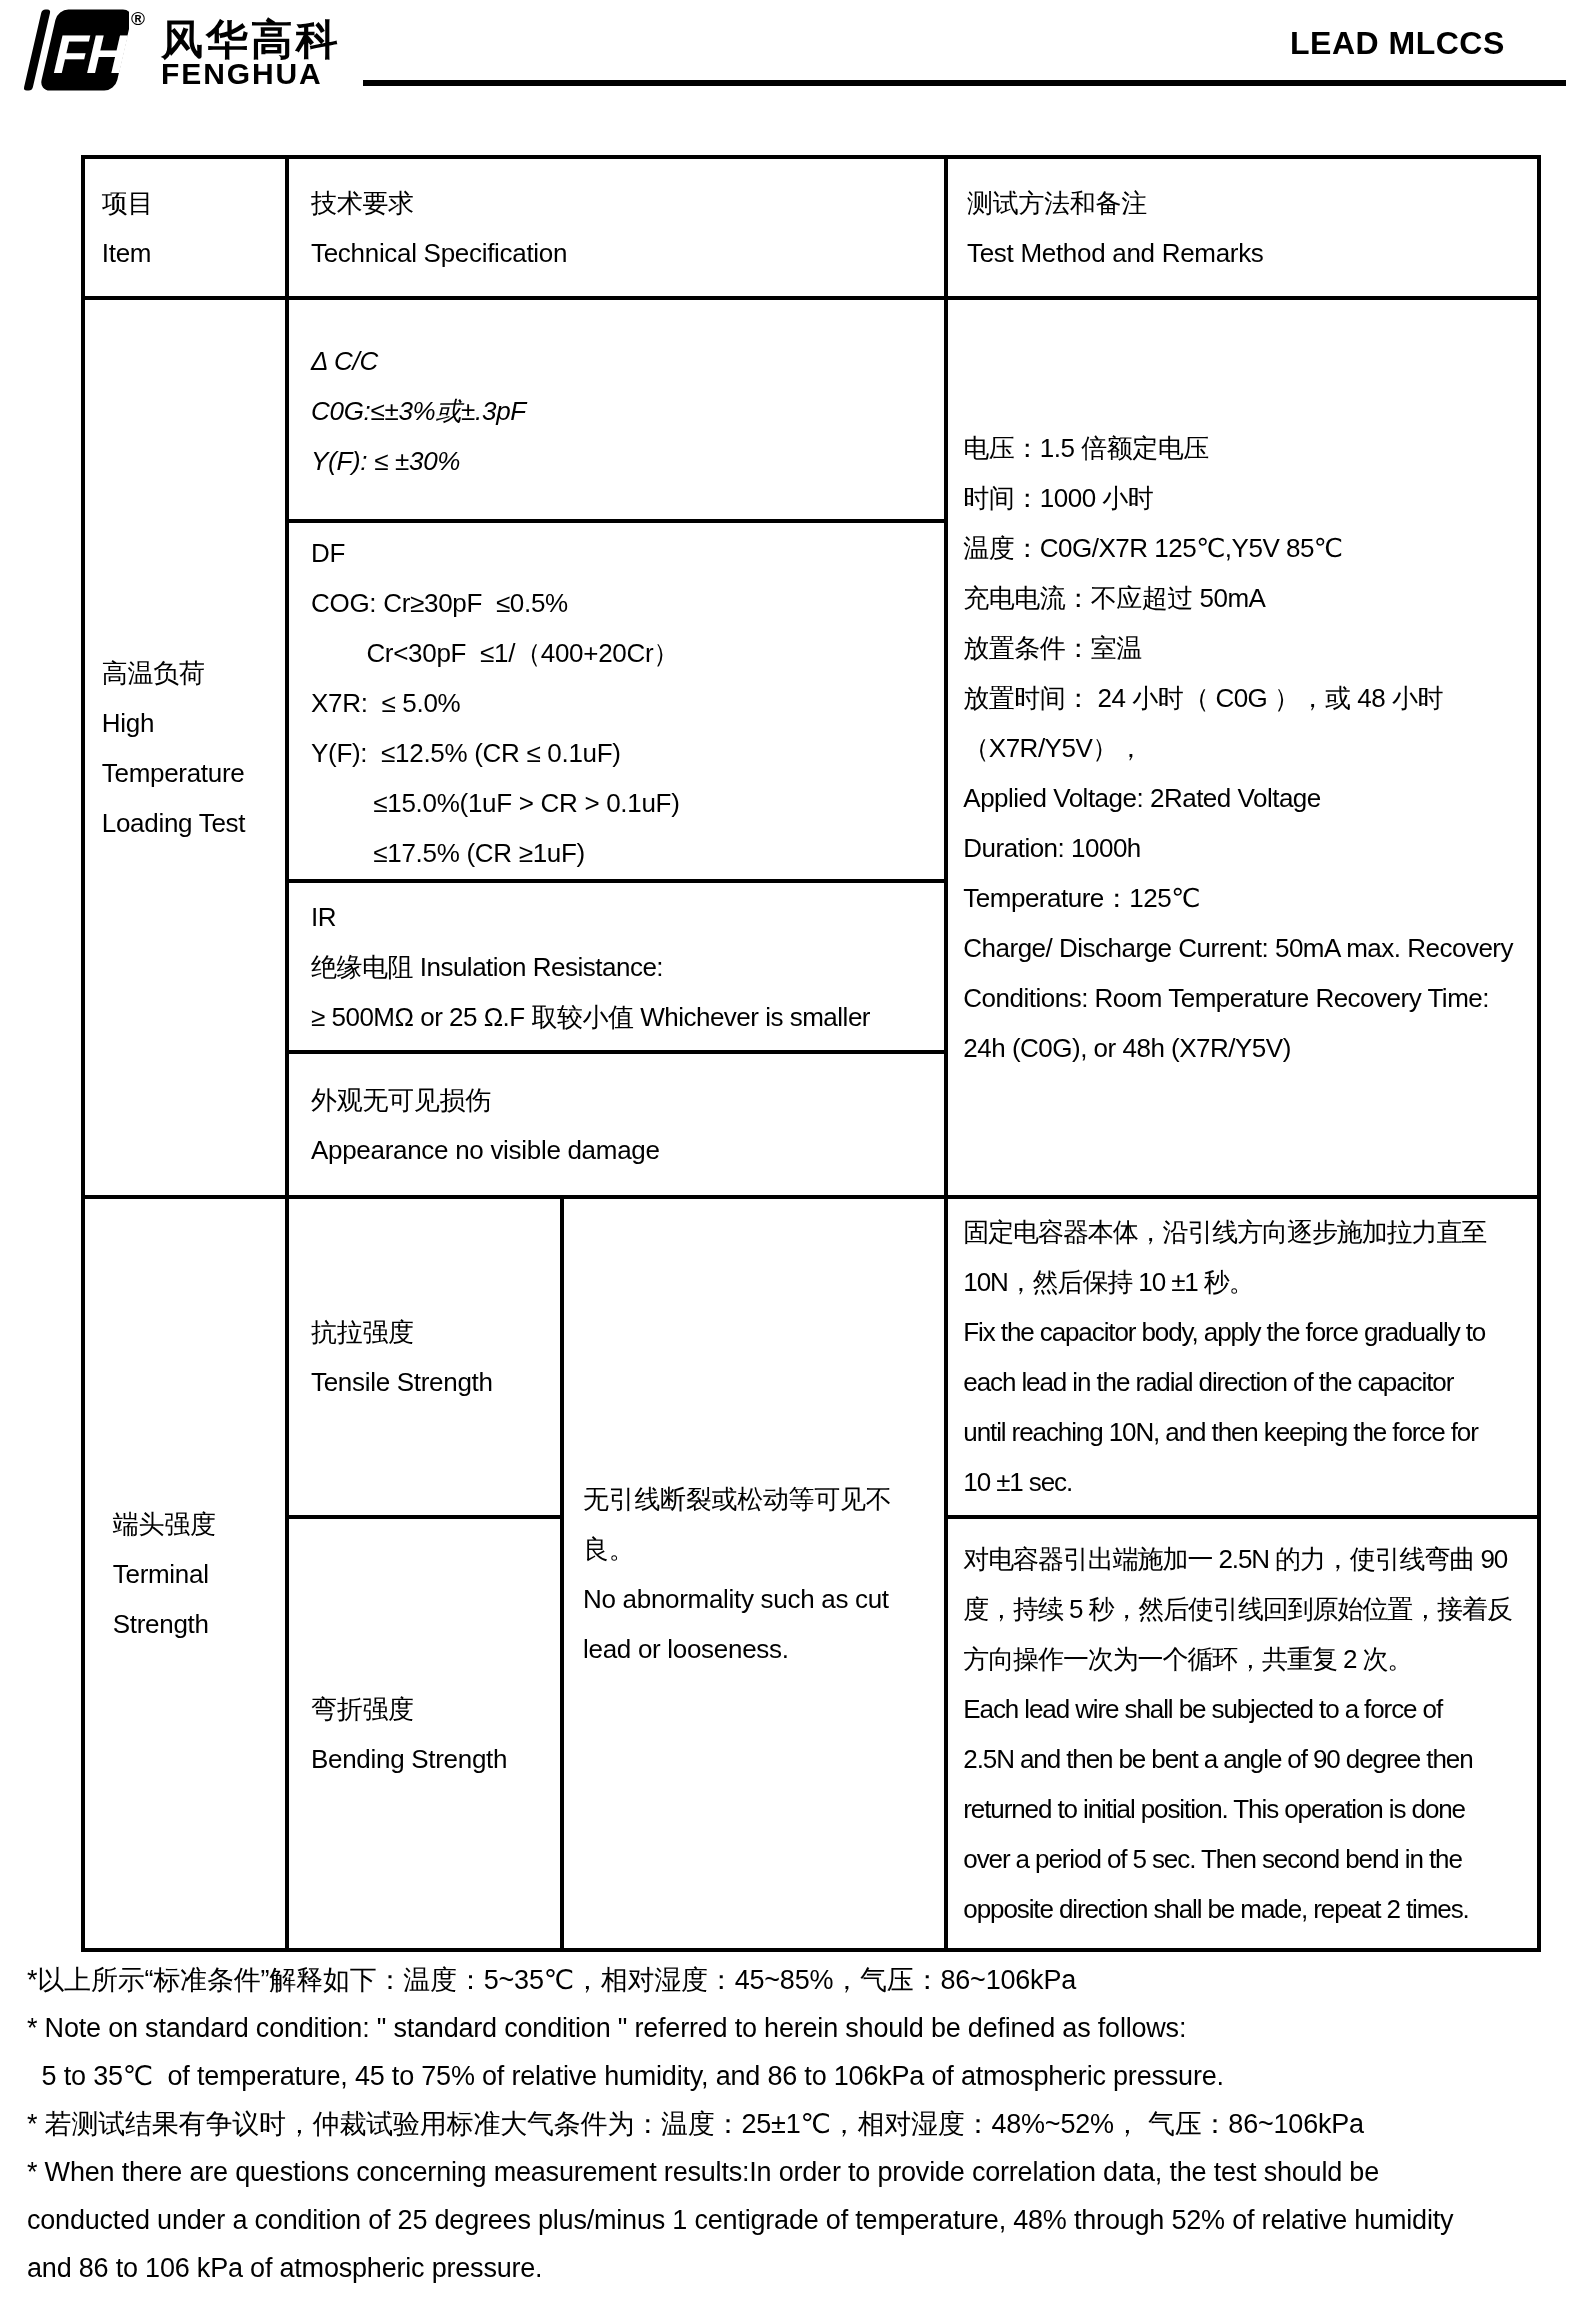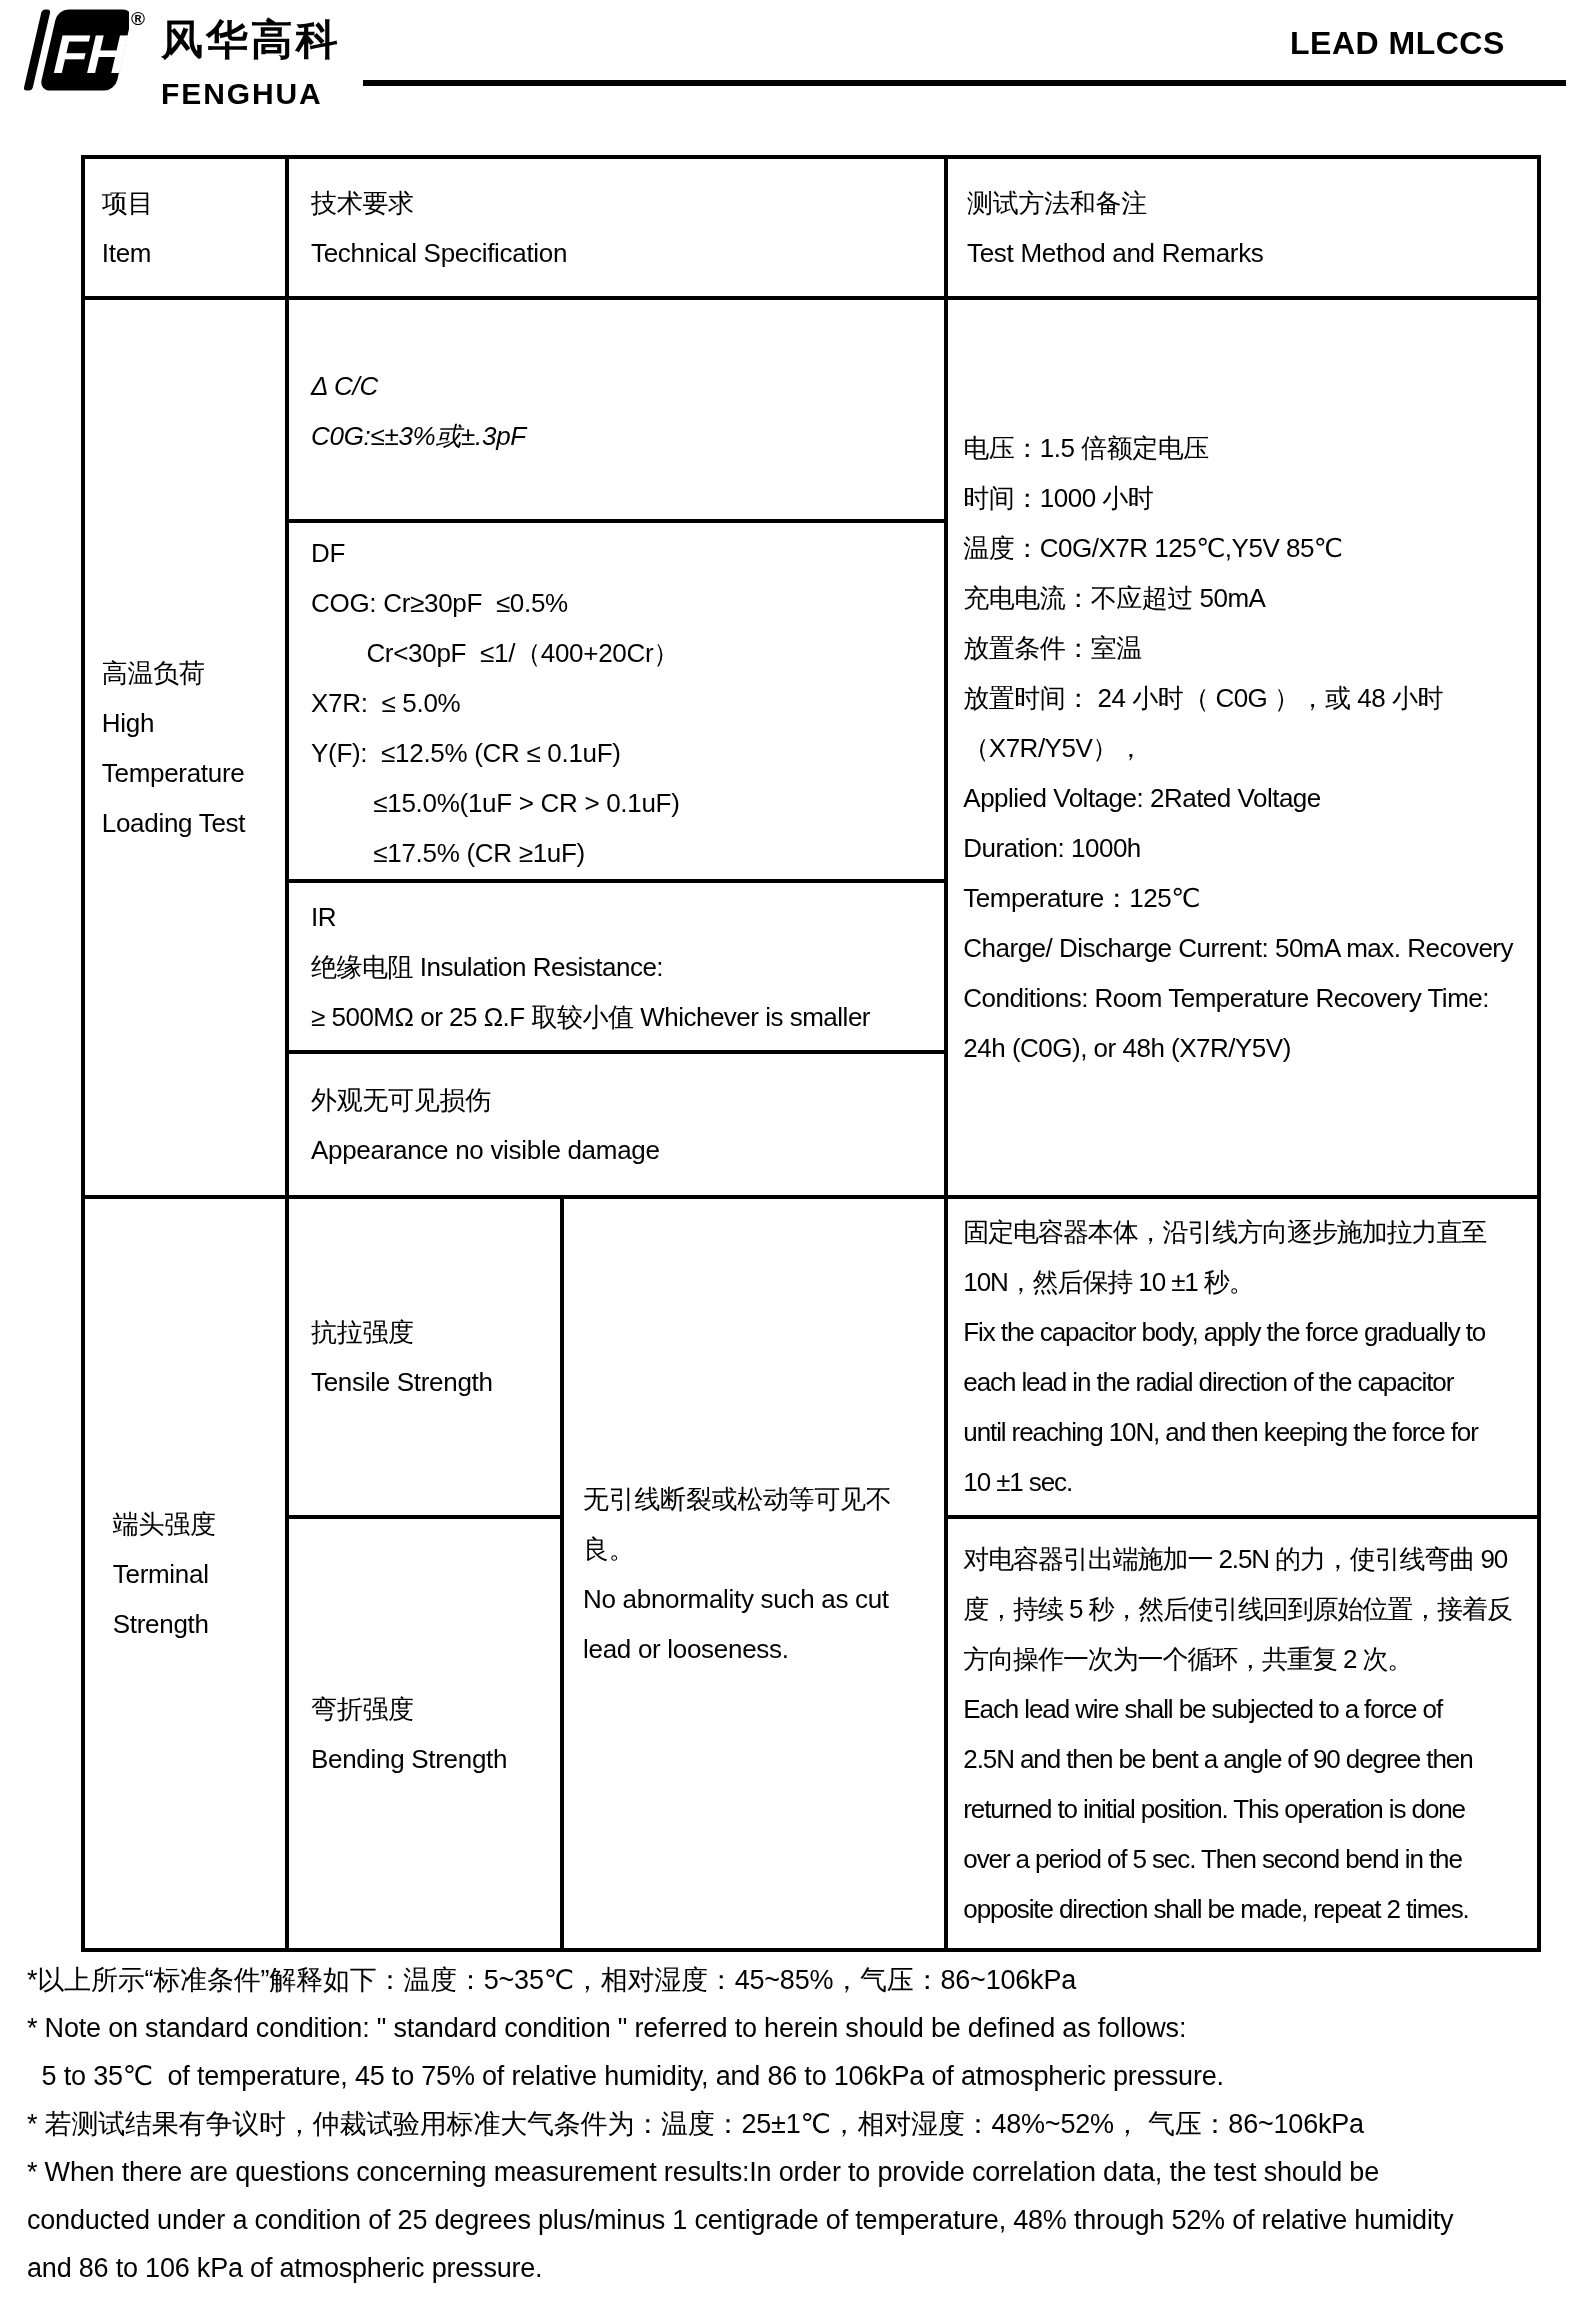--- a/index.html
+++ b/index.html
@@ -4,21 +4,21 @@
 <style>
   html,body{margin:0;padding:0;background:#fff;}
   body{width:1593px;height:2305px;position:relative;overflow:hidden;
        font-family:"Liberation Sans","DejaVu Sans",sans-serif;color:#000;}
   #page{position:absolute;left:0;top:0;width:1593px;height:2305px;background:#fff;}
 
   
   .logo-svg{position:absolute;left:11.5px;top:5.7px;width:117px;height:88px;}
   .reg{position:absolute;left:131px;top:7.6px;font-size:19px;font-weight:bold;}
   .logo-cn{position:absolute;left:161px;top:11.5px;font-size:42px;font-weight:bold;letter-spacing:2.9px;}
-  .logo-en{position:absolute;left:161px;top:57px;font-size:30px;font-weight:bold;letter-spacing:1.9px;margin-top:20px;}
+  .logo-en{position:absolute;left:161px;top:57px;font-size:30px;font-weight:bold;letter-spacing:1.9px;}
   .doc-title{position:absolute;left:1290px;top:25px;font-size:32px;font-weight:bold;letter-spacing:0.5px;}
   .header-rule{position:absolute;left:363px;top:80px;width:1203px;height:5.7px;background:#000;}
 
   
   #table{position:absolute;left:81px;top:155px;width:1460px;height:1797px;}
   .tl{position:absolute;background:#000;z-index:3;}
   .cell{position:absolute;display:flex;flex-direction:column;justify-content:center;
         font-size:26px;letter-spacing:-0.3px;z-index:1;box-sizing:border-box;}
   .ln{line-height:50px;white-space:pre-wrap;}
   .tight{letter-spacing:-1.1px;}
@@ -79,20 +79,21 @@
     <div class="cell" style="left:3.8px;top:145px;width:200px;height:895px;padding-left:17px;">
         <div class="ln">高温负荷</div>
         <div class="ln">High</div>
         <div class="ln">Temperature</div>
         <div class="ln">Loading Test</div>
       </div>
 
     <div class="cell" style="left:207px;top:145px;width:656px;height:221px;padding-left:23px;font-style:italic;">
         <div class="ln">Δ C/C</div>
         <div class="ln">C0G:≤±3%或±.3pF</div>
+        <div class="ln">Y(F): ≤ ±30%</div>
       </div>
 
     <div class="cell" style="left:207px;top:370px;width:656px;height:356px;padding-left:23px;">
         <div class="ln">DF</div>
         <div class="ln">COG: Cr≥30pF  ≤0.5%</div>
         <div class="ln">        Cr&lt;30pF  ≤1/（400+20Cr）</div>
         <div class="ln">X7R:  ≤ 5.0%</div>
         <div class="ln">Y(F):  ≤12.5% (CR ≤ 0.1uF)</div>
         <div class="ln">         ≤15.0%(1uF &gt; CR &gt; 0.1uF)</div>
         <div class="ln">         ≤17.5% (CR ≥1uF)</div>

